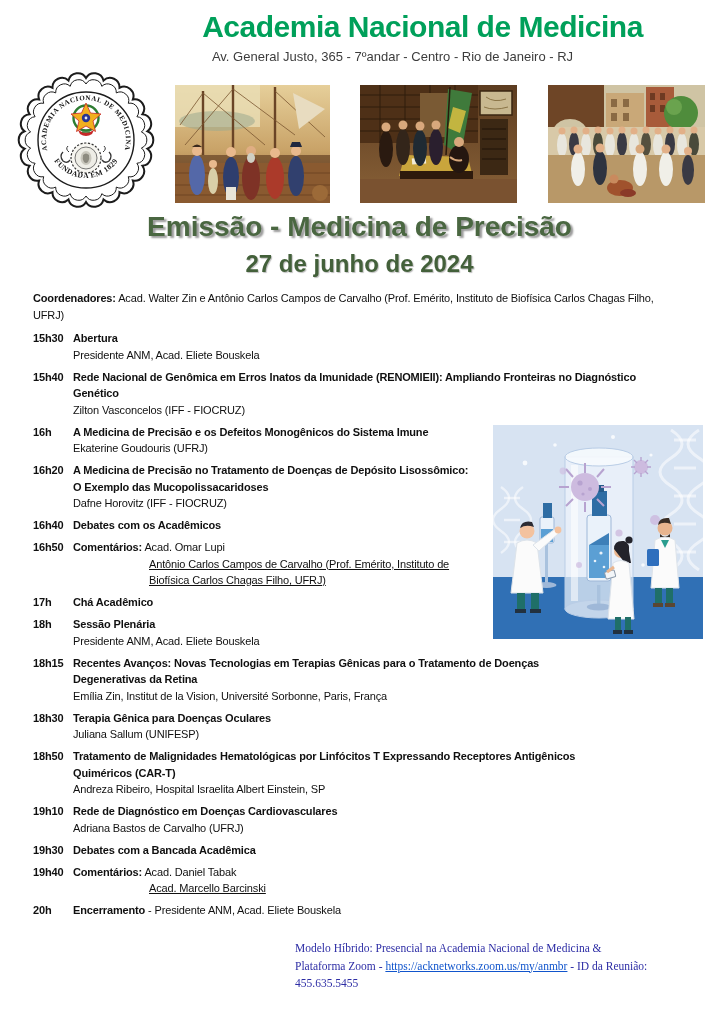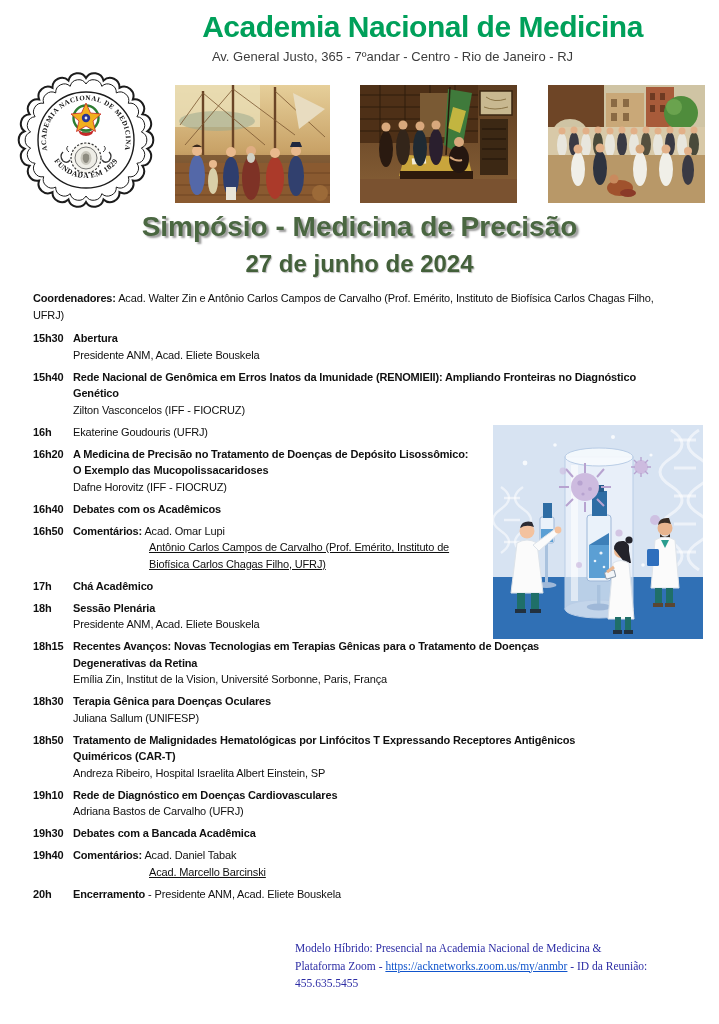--- a/index.html
+++ b/index.html
@@ -245,21 +245,21 @@
       <ellipse cx="118" cy="84" rx="7" ry="17" fill="#f0efe8"></ellipse>
         <circle cx="118" cy="64" r="4.5" fill="#e2b088"></circle>
       <ellipse cx="140" cy="85" rx="6" ry="15" fill="#3a3a44"></ellipse>
         <circle cx="140" cy="66" r="4" fill="#e2b088"></circle>
       <ellipse cx="72" cy="103" rx="13" ry="8" fill="#a0522d"></ellipse>
         <circle cx="66" cy="94" r="4.5" fill="#c98a5e"></circle>
       <ellipse cx="80" cy="108" rx="8" ry="4" fill="#8a3a28"></ellipse>
     </g>
   </svg>
 
-  <div class="event-title">Simpósio - Medicina de Precisão</div>
+  <div class="event-title">Emissão - Medicina de Precisão</div>
   <div class="event-date">27 de junho de 2024</div>
 
   <main class="content">
     <p class="coord">
       <span class="line"><b>Coordenadores:</b><span> Acad. Walter Zin e Antônio Carlos Campos de Carvalho (Prof. Emérito, Instituto de Biofísica Carlos Chagas Filho,</span></span>
       <span class="line">UFRJ)</span>
     </p>
     <div id="schedule">
         <div class="row">
           <div class="time">15h30</div>
@@ -272,20 +272,21 @@
           <div class="time">15h40</div>
           <div class="body">
             <div class="line title">Rede Nacional de Genômica em Erros Inatos da Imunidade (RENOMIEII): Ampliando Fronteiras no Diagnóstico</div>
             <div class="line title">Genético</div>
             <div class="line detail">Zilton Vasconcelos (IFF - FIOCRUZ)</div>
           </div>
         </div>
         <div class="row">
           <div class="time">16h</div>
           <div class="body">
+            <div class="line title">A Medicina de Precisão e os Defeitos Monogênicos do Sistema Imune</div>
             <div class="line detail">Ekaterine Goudouris (UFRJ)</div>
           </div>
         </div>
         <div class="row">
           <div class="time">16h20</div>
           <div class="body">
             <div class="line title">A Medicina de Precisão no Tratamento de Doenças de Depósito Lisossômico:</div>
             <div class="line title">O Exemplo das Mucopolissacaridoses</div>
             <div class="line detail">Dafne Horovitz (IFF - FIOCRUZ)</div>
           </div>

